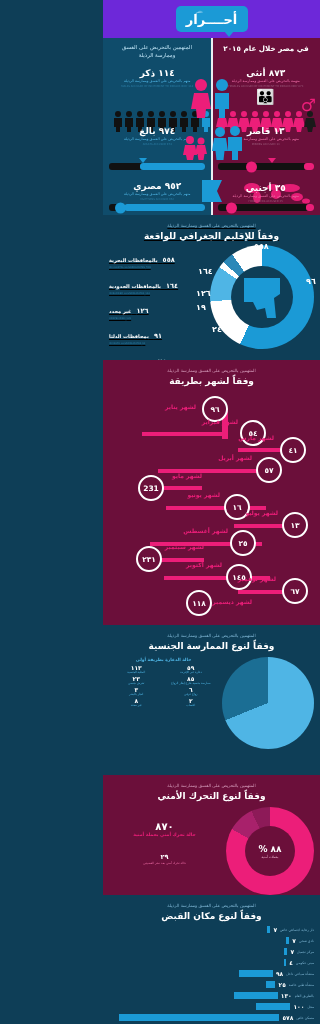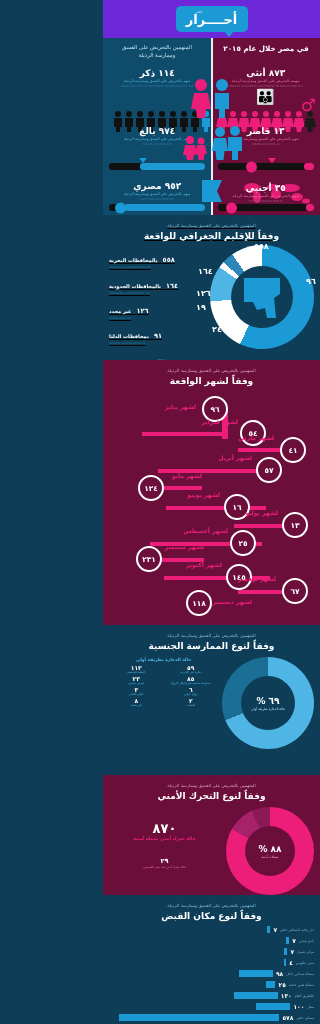--- a/index.html
+++ b/index.html
@@ -365,41 +365,41 @@
           <span class="legend-num">١٩</span>
           <span class="legend-num" style="font-size:5px;">بمحافظات القناة</span>
           <div class="legend-en">19 IN CANAL GOVERNORATES</div>
         </div>
       </div>
     </div>
   </div>
 
   <div class="sec plum" style="height:265px;">
     <div class="sec-kicker">المتهمين بالتحريض على الفسق وممارسة الرذيلة</div>
-    <div class="sec-title">وفقاً لشهر الواقعة</div>
+    <div class="sec-title">وفقاً لشهر بطريقة</div>
 
     <div class="month-area">
       <div class="mbar" style="top:19px;right:86px;width:6px;height:30px;"></div>
       <div class="mnode" style="top:6px;right:86px;">٩٦</div>
       <div class="mlab" style="top:13px;right:118px;">لشهر يناير</div>
 
       <div class="mbar" style="top:42px;right:92px;width:80px;"></div>
       <div class="mnode" style="top:30px;right:48px;">٥٤</div>
       <div class="mlab" style="top:28px;right:76px;">لشهر فبراير</div>
 
       <div class="mbar" style="top:58px;right:22px;width:54px;"></div>
       <div class="mnode" style="top:47px;right:8px;">٤١</div>
       <div class="mlab" style="top:44px;right:40px;">لشهر مارس</div>
 
       <div class="mbar" style="top:79px;right:40px;width:116px;"></div>
       <div class="mnode" style="top:67px;right:32px;">٥٧</div>
       <div class="mlab" style="top:64px;right:62px;">لشهر أبريل</div>
 
       <div class="mbar" style="top:96px;right:112px;width:48px;"></div>
-      <div class="mnode" style="top:85px;right:150px;">١٢٤</div>
+      <div class="mnode" style="top:85px;right:150px;">231</div>
       <div class="mlab" style="top:82px;right:112px;">لشهر مايو</div>
 
       <div class="mbar" style="top:116px;right:48px;width:100px;"></div>
       <div class="mnode" style="top:104px;right:64px;">١٦</div>
       <div class="mlab" style="top:101px;right:94px;">لشهر يونيو</div>
 
       <div class="mbar" style="top:134px;right:18px;width:62px;"></div>
       <div class="mnode" style="top:122px;right:6px;">١٣</div>
       <div class="mlab" style="top:119px;right:36px;">لشهر يوليو</div>
 
@@ -425,24 +425,20 @@
   </div>
 
   <div class="sec navy" style="height:150px;">
     <div class="sec-kicker">المتهمين بالتحريض على الفسق وممارسة الرذيلة</div>
     <div class="sec-title">وفقاً لنوع الممارسة الجنسية</div>
 
     <div style="display:flex;gap:4px;margin-top:6px;">
       <div style="flex:0 0 92px;">
         <div class="donut-wrap" style="width:92px;height:92px;">
           <div class="donut" style="width:92px;height:92px;background:conic-gradient(#4fb5e5 0deg 248deg,#1b6e94 248deg 360deg);"></div>
-          <div class="donut-hole" style="width:54px;height:54px;background:#0e3e57;">
-            <span style="color:#fff;font-size:9px;font-weight:bold;">٦٩ %</span>
-            <span style="color:#bfe4f6;font-size:3.2px;text-align:center;line-height:1.3;margin-top:1px;">حالة الدعارة بطريقة أولى</span>
-          </div>
         </div>
       </div>
 
       <div style="flex:1;">
         <div style="text-align:center;margin-bottom:2px;">
           <div style="color:#4fb5e5;font-size:4.4px;font-weight:bold;">حالة الدعارة بطريقة أولى</div>
         </div>
         <div style="display:flex;flex-wrap:wrap;">
           <div style="width:50%;text-align:center;">
             <div class="legend-num" style="font-size:6px;">٥٩</div>
@@ -490,21 +486,21 @@
         <div class="donut-wrap" style="width:88px;height:88px;">
           <div class="donut" style="width:88px;height:88px;background:conic-gradient(#ec1e79 0deg 300deg,#a8216b 300deg 335deg,#8d1a58 335deg 360deg);"></div>
           <div class="donut-hole" style="width:50px;height:50px;background:#6b0f3a;">
             <span style="color:#fff;font-size:9px;font-weight:bold;">٨٨ %</span>
             <span style="color:#f0b8d2;font-size:3.2px;margin-top:1px;">بحملات أمنية</span>
           </div>
         </div>
       </div>
 
       <div style="flex:1;text-align:center;padding-top:14px;">
-        <div style="color:#fff;font-size:13px;font-weight:bold;">٨٧٠</div>
+        <div style="color:#fff;font-size:10px;font-weight:bold;">٨٧٠</div>
         <div style="color:#ec1e79;font-size:4.6px;font-weight:bold;margin-bottom:4px;">حالة تحرك أمني بحملة أمنية</div>
         <div style="margin-top:16px;">
           <div class="legend-num" style="font-size:6.5px;">٢٩</div>
           <div class="legend-sub p" style="font-size:3px;">حالة تحرك أمني بعد نشر القضيتين</div>
         </div>
       </div>
     </div>
   </div>
 
   <div class="sec navy" style="height:129px;">

